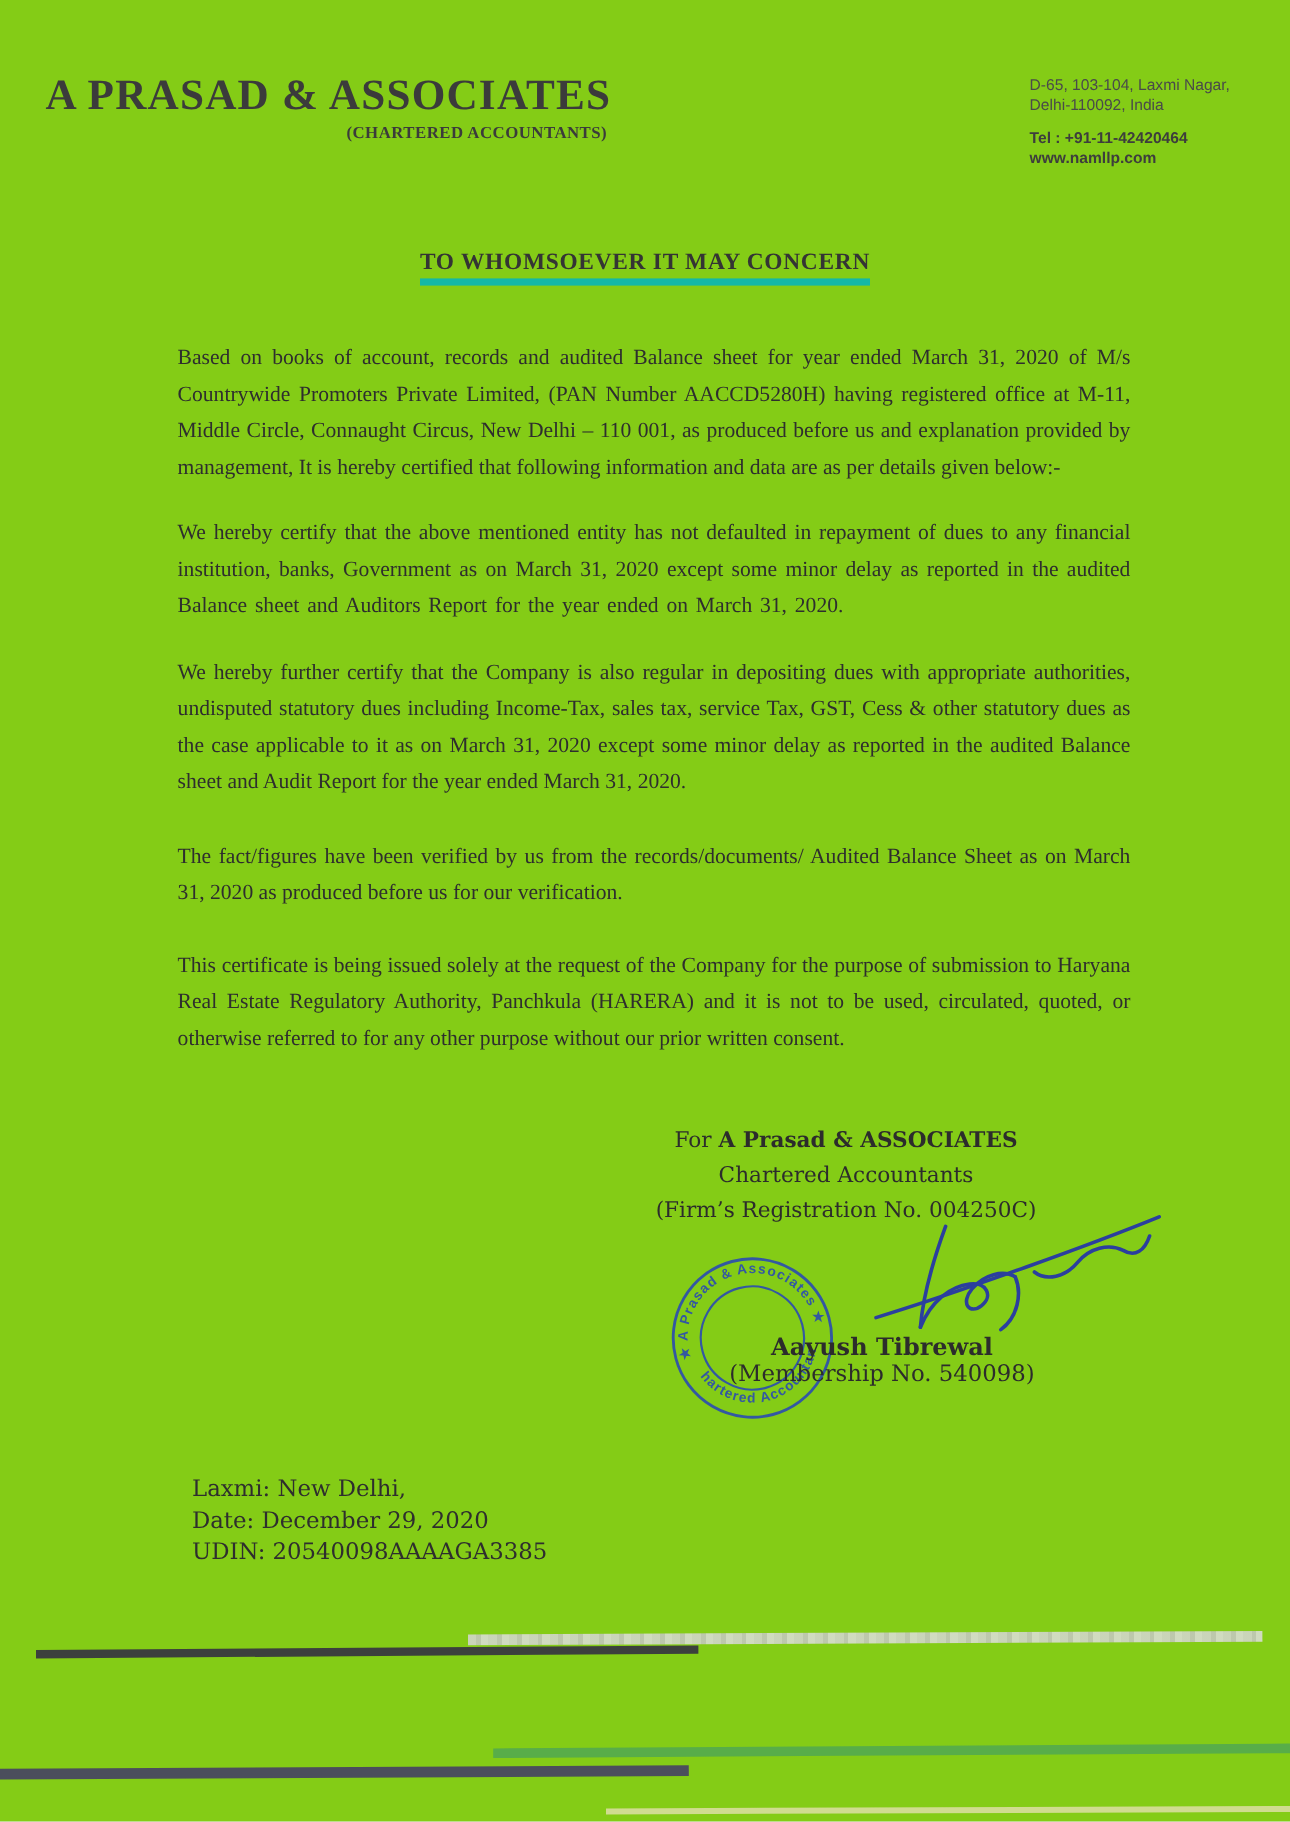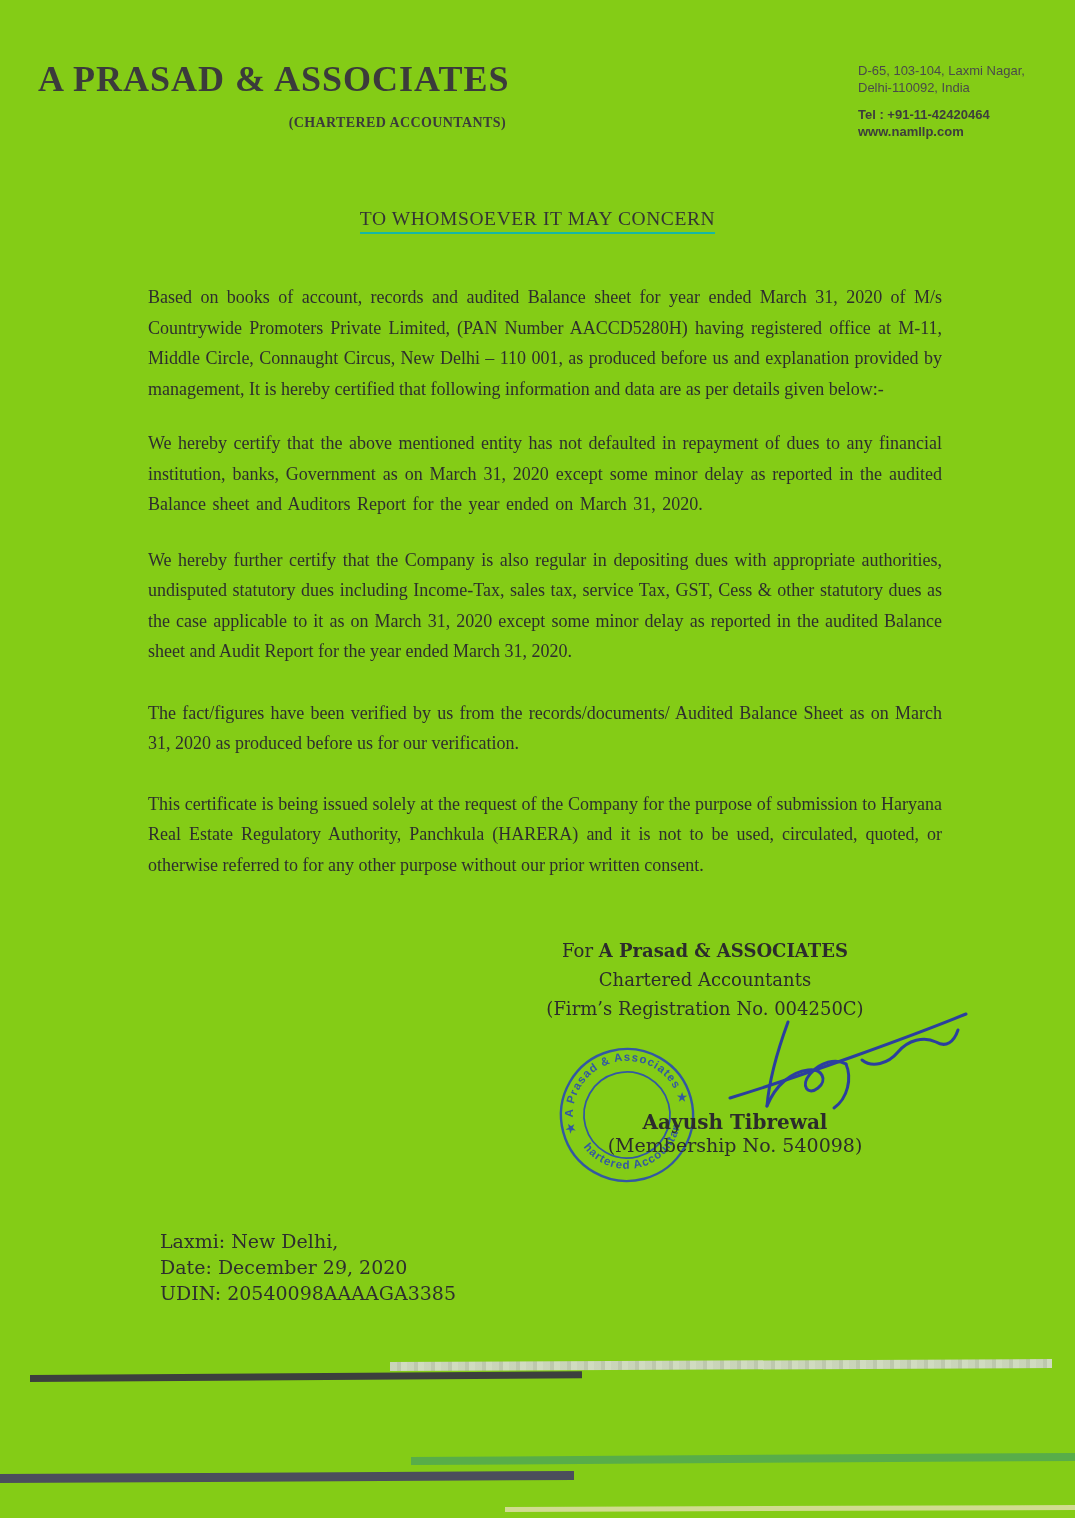--- a/index.html
+++ b/index.html
@@ -19,36 +19,36 @@
     position:absolute; left:38px; top:58px; width:470px;
   }
   .firm-name {
     font-family:"Liberation Serif", serif;
     font-weight:bold; font-size:36px; letter-spacing:1px;
     color:#3b3b3b; white-space:nowrap;
   }
   .firm-subtitle {
     font-family:"Liberation Serif", serif;
     font-size:14px; font-weight:bold; letter-spacing:.4px;
-    color:#3b3b3b; text-align:right; margin-top:15px; padding-right:2px;
+    color:#3b3b3b; text-align:right; margin-top:4px; padding-right:2px;
   }
   .letterhead-right {
     position:absolute; left:858px; top:62px; width:210px;
     font-family:"Liberation Sans", sans-serif;
     font-size:13px; line-height:17px; color:#4a4a4a;
   }
   .letterhead-right .contact { margin-top:10px; font-weight:bold; color:#3d3d3d; }
 
   
   .doc-title-wrap { position:absolute; left:0; top:208px; width:100%; text-align:center; }
   .doc-title {
     display:inline-block;
-    font-size:19.5px; font-weight:normal; letter-spacing:.6px;
+    font-size:19.5px; font-weight:bold; letter-spacing:.6px;
     color:#343434;
-    border-bottom:2px solid #14b8a6; padding-bottom:2px;
+    border-bottom:6px solid #14b8a6; padding-bottom:2px;
   }
 
   
   .body-text {
     position:absolute; left:148px; top:282px; width:794px;
     font-size:18px; line-height:30.5px; color:#2e2e2e;
   }
   .body-text p { text-align:justify; }
   .body-text p.p1 { margin-bottom:24px; }
   .body-text p.p2 { margin-bottom:25px; word-spacing:2px; }

